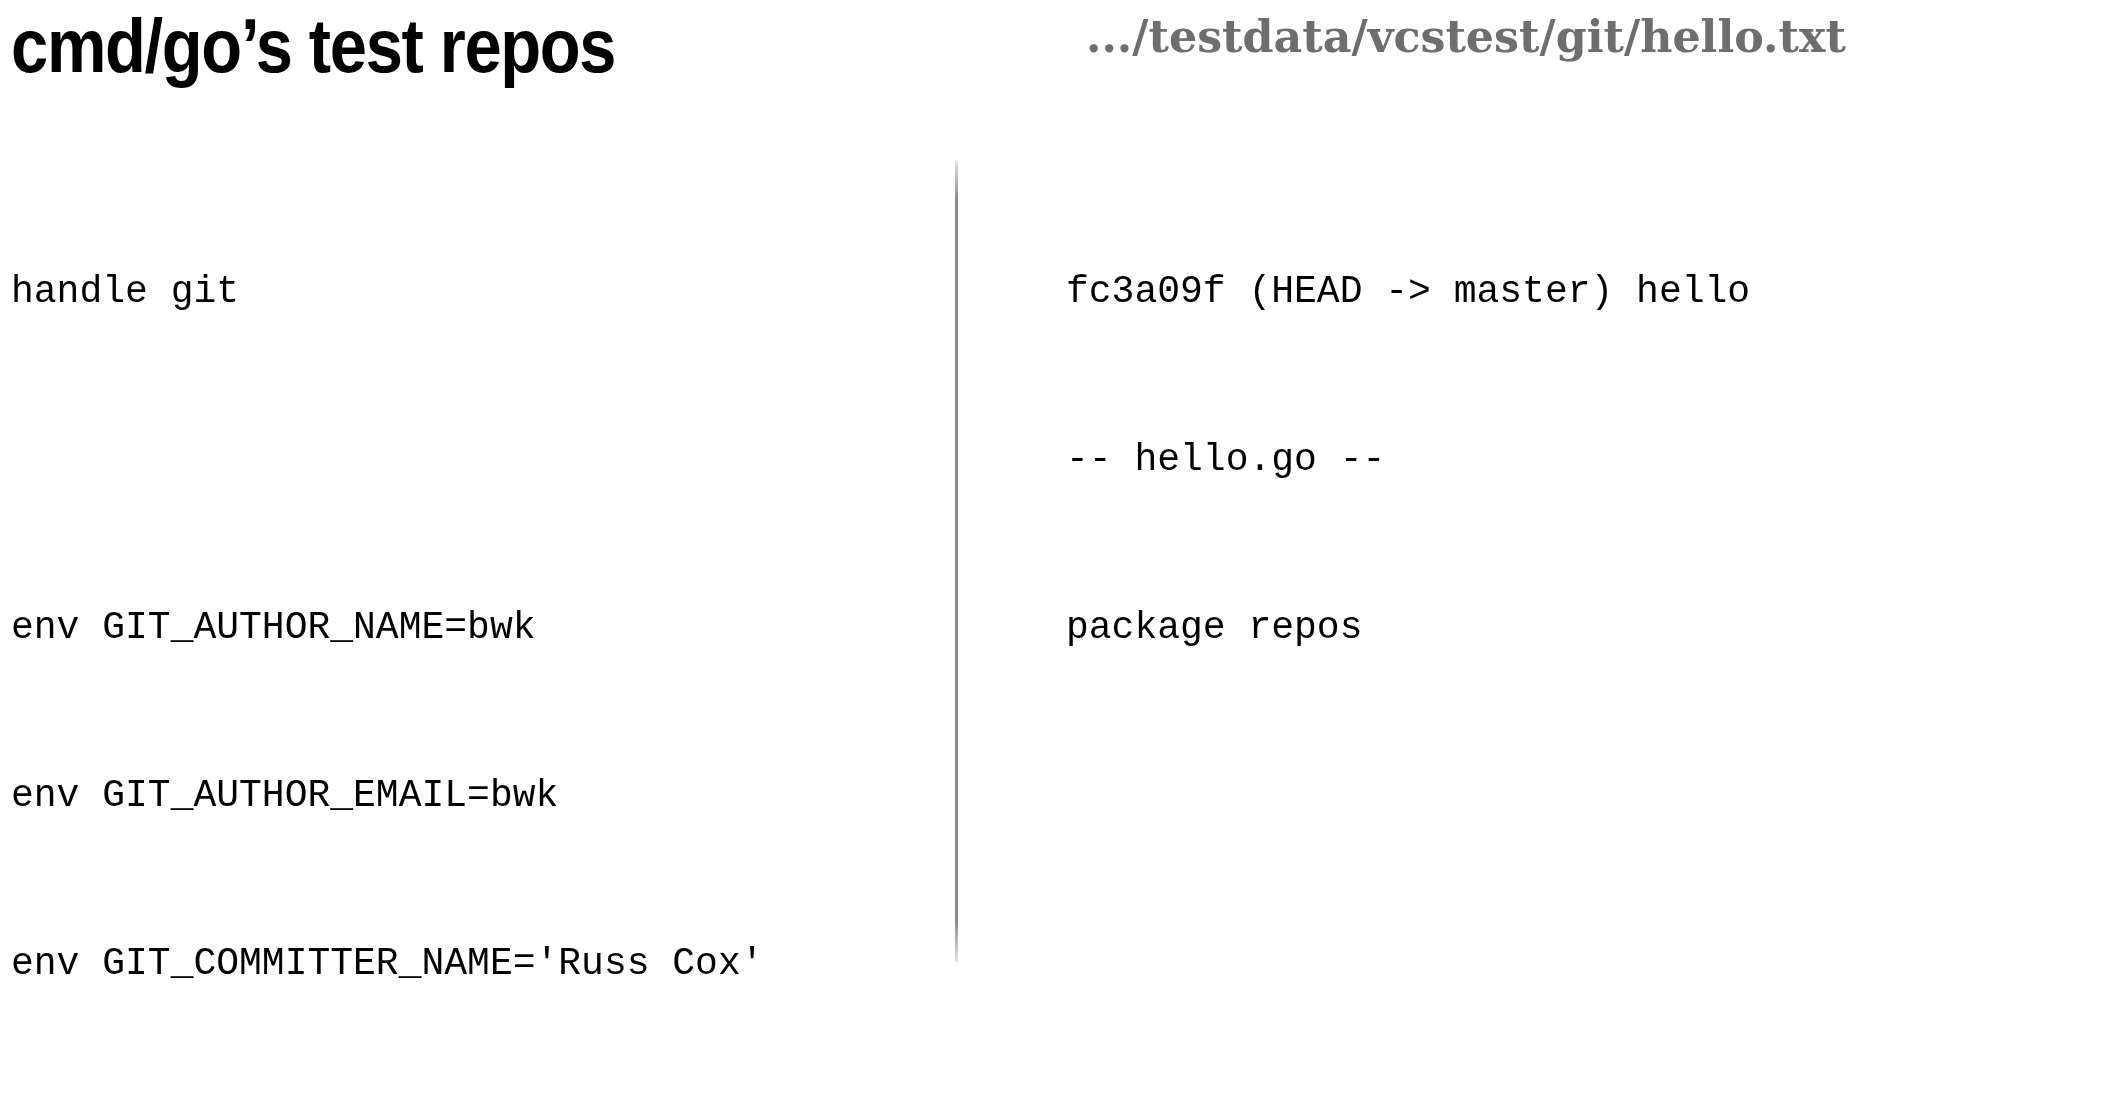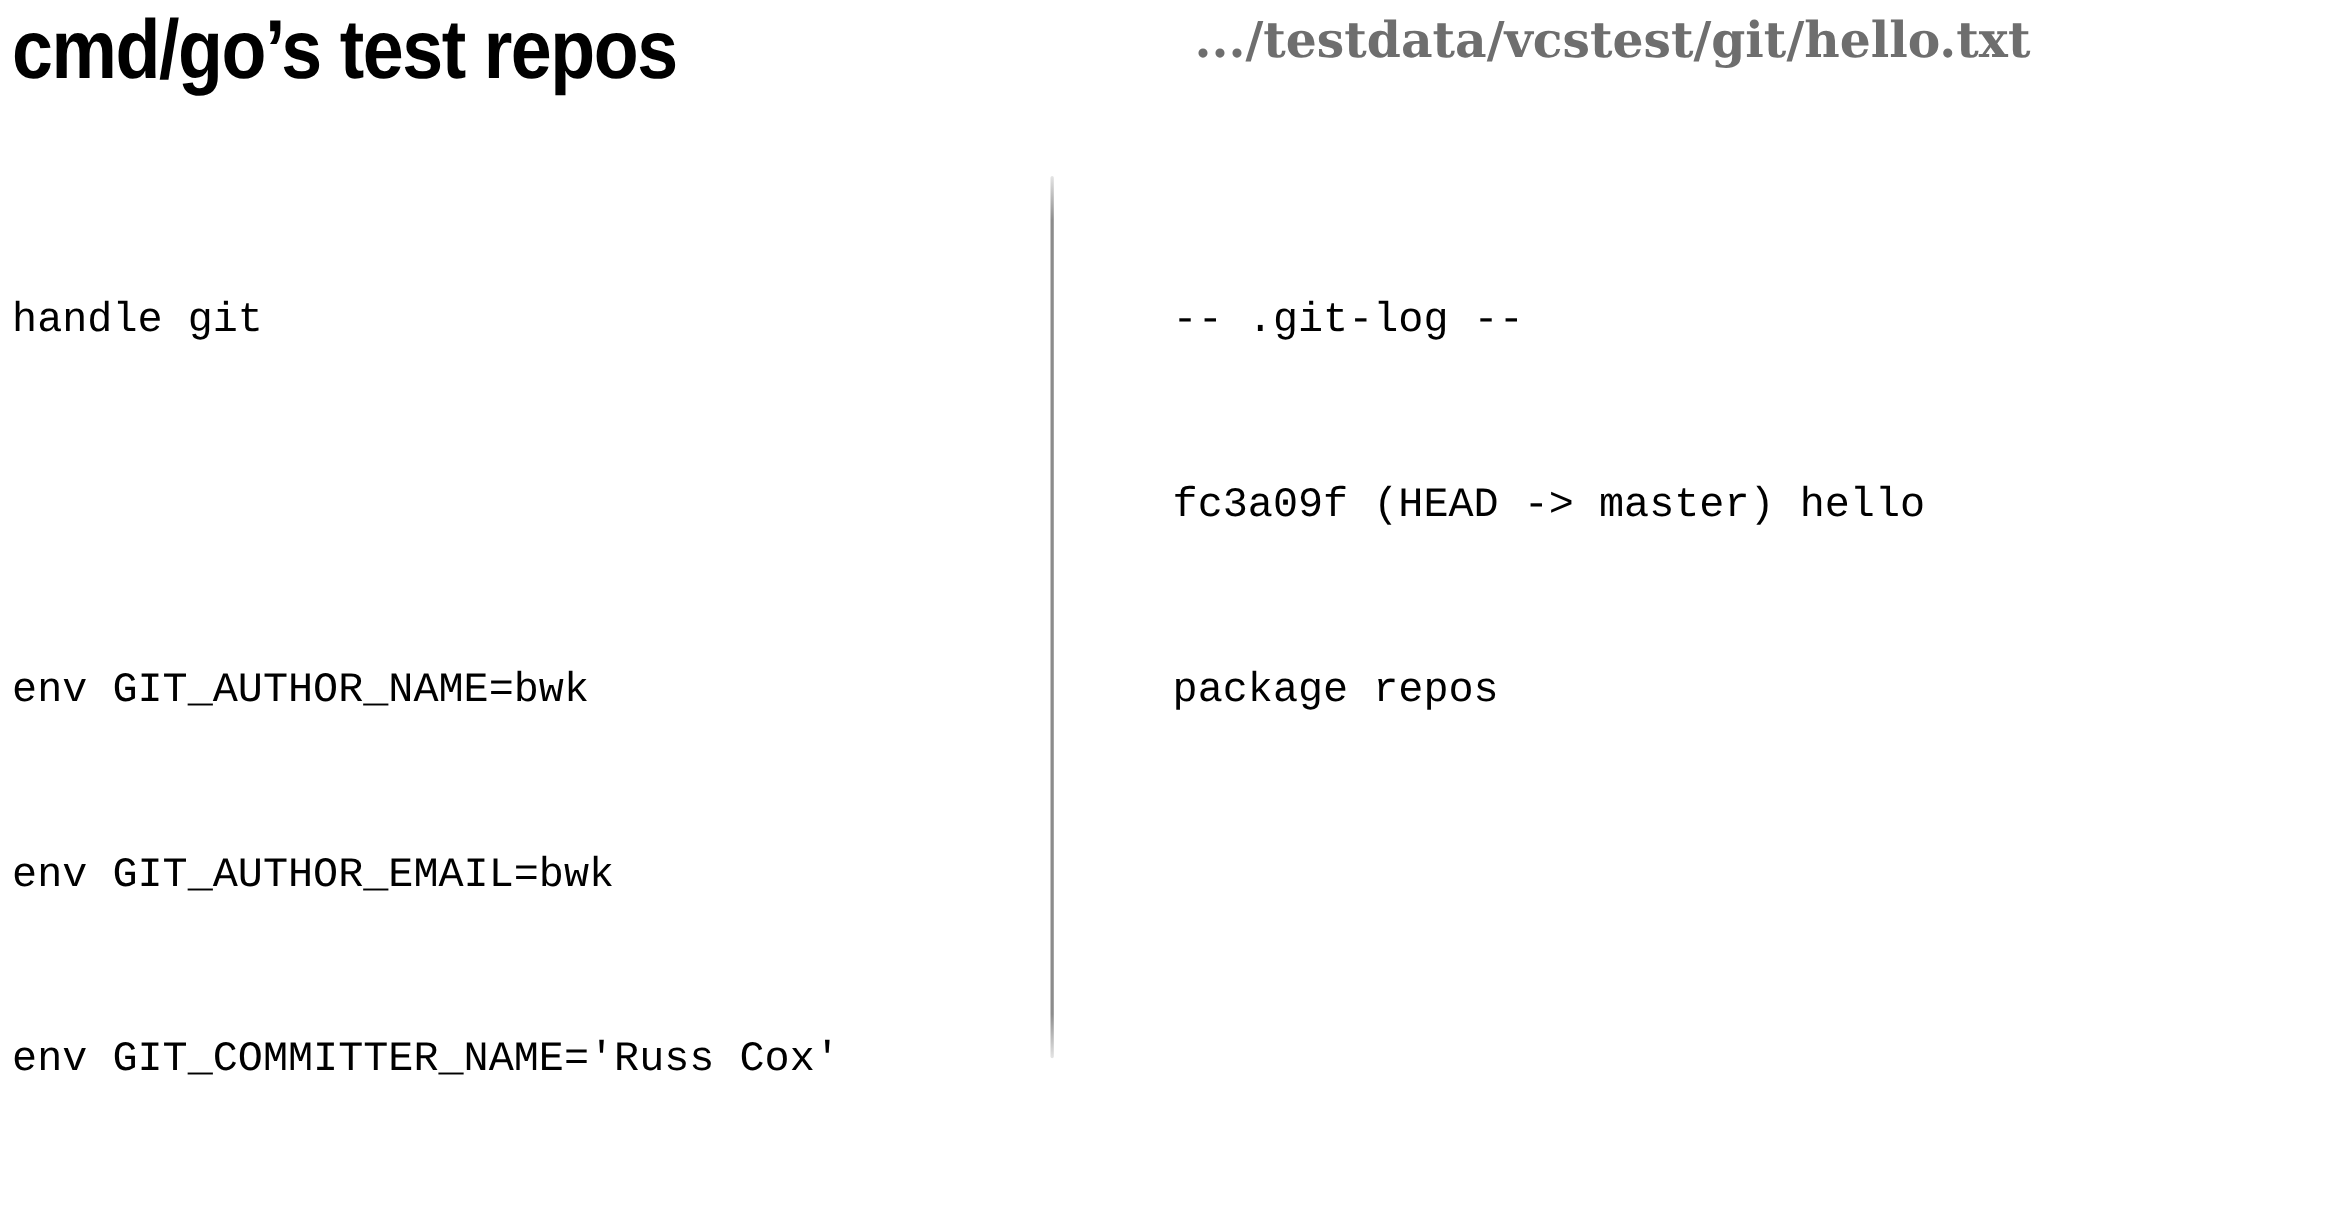--- a/index.html
+++ b/index.html
@@ -120,20 +120,20 @@
   
   
   
   
   
   
   
 </div>
 
 <div id="right-column" class="code-column">
-  <span class="code-line">-- .git-log --</span>
   <span class="code-line">fc3a09f (HEAD -&gt; master) hello</span>
+  <span class="code-line">-- hello.go --</span>
   <span class="code-line">package repos</span>
   <span class="code-line blank"></span>
   
   
   
 </div>
 
 </body></html>

